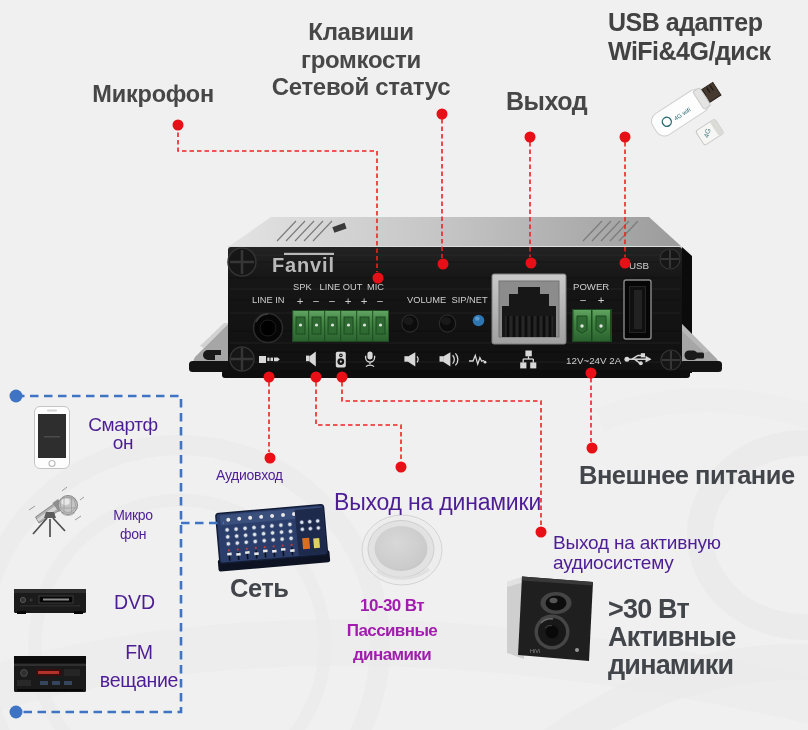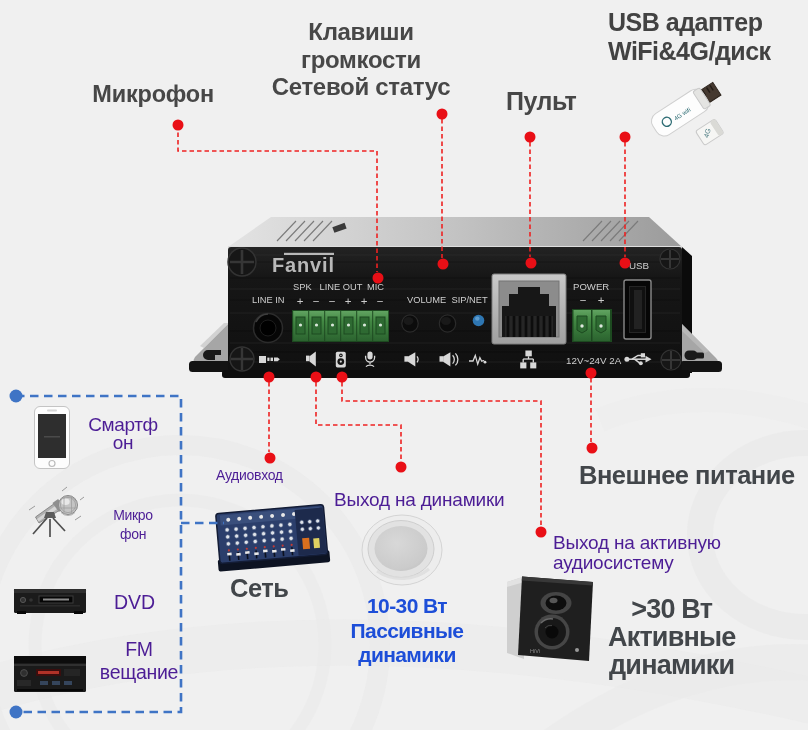--- a/index.html
+++ b/index.html
@@ -475,24 +475,24 @@
   <path d="M16 396 H181 V712 H16"></path>
   <path d="M181 523 H224"></path>
 </g>
 <circle cx="16" cy="396" r="6.5" fill="#3f74c5"></circle>
 <circle cx="16" cy="712" r="6.5" fill="#3f74c5"></circle>
 </svg>
 
 <div class="t b" style="left:92px;top:81px;width:122px;font-size:23.5px;letter-spacing:-0.2px;text-align:right;">Микрофон</div>
 <div class="t b ctr" style="left:261px;top:18px;width:200px;font-size:24px;letter-spacing:-0.3px;line-height:27.5px;">Клавиши<br>громкости<br>Сетевой статус</div>
 <div class="t b" style="left:608px;top:8px;font-size:25px;letter-spacing:-0.5px;line-height:29px;color:#424242;">USB адаптер<br>WiFi&amp;4G/диск</div>
-<div class="t b" style="left:506px;top:87px;font-size:25px;letter-spacing:-0.5px;">Пульт</div>
+<div class="t b" style="left:506px;top:87px;font-size:25px;letter-spacing:-0.5px;">Выход</div>
 <div class="t b" style="left:579px;top:461px;font-size:25.5px;letter-spacing:-0.5px;color:#42464a;">Внешнее питание</div>
 <div class="t s" style="left:216px;top:467px;font-size:14px;letter-spacing:-0.3px;">Аудиовход</div>
-<div class="t s" style="left:334px;top:489px;font-size:19px;letter-spacing:-0.2px;">Выход на динамики</div>
+<div class="t s" style="left:334px;top:489px;font-size:23px;letter-spacing:-0.2px;">Выход на динамики</div>
 <div class="t s" style="left:553px;top:533px;font-size:19px;letter-spacing:-0.2px;line-height:19.5px;">Выход на активную<br>аудиосистему</div>
 <div class="t b" style="left:230px;top:574px;font-size:25.5px;letter-spacing:-0.5px;color:#42464a;">Сеть</div>
-<div class="t b ctr" style="left:327px;top:594px;width:160px;font-size:21px;letter-spacing:-0.6px;line-height:24.7px;color:#1d4ed8;">10-30 Вт<br>Пассивные<br>динамики</div>
-<div class="t b" style="left:608px;top:596px;font-size:27px;letter-spacing:-0.8px;line-height:27.8px;color:#42464a;text-align:center;">&gt;30 Вт<br>Активные<br>динамики</div>
+<div class="t b ctr" style="left:312px;top:594px;width:160px;font-size:17px;letter-spacing:-0.6px;line-height:24.7px;color:#a21caf;">10-30 Вт<br>Пассивные<br>динамики</div>
+<div class="t b" style="left:608px;top:596px;font-size:27px;letter-spacing:-0.8px;line-height:27.8px;color:#42464a;">&gt;30 Вт<br>Активные<br>динамики</div>
 <div class="t s ctr" style="left:73px;top:416px;width:100px;font-size:19px;letter-spacing:-0.4px;line-height:18px;">Смартф<br>он</div>
 <div class="t s ctr" style="left:83px;top:506px;width:100px;font-size:14px;letter-spacing:-0.3px;line-height:19px;">Микро<br>фон</div>
 <div class="t s" style="left:114px;top:591px;font-size:19.5px;">DVD</div>
-<div class="t s ctr" style="left:89px;top:638px;width:100px;font-size:19.5px;letter-spacing:-0.3px;line-height:23px;">FM<br>вещание</div>
+<div class="t s ctr" style="left:89px;top:638px;width:100px;font-size:19.5px;letter-spacing:-0.3px;line-height:28px;">FM<br>вещание</div>
 
 </body></html>

